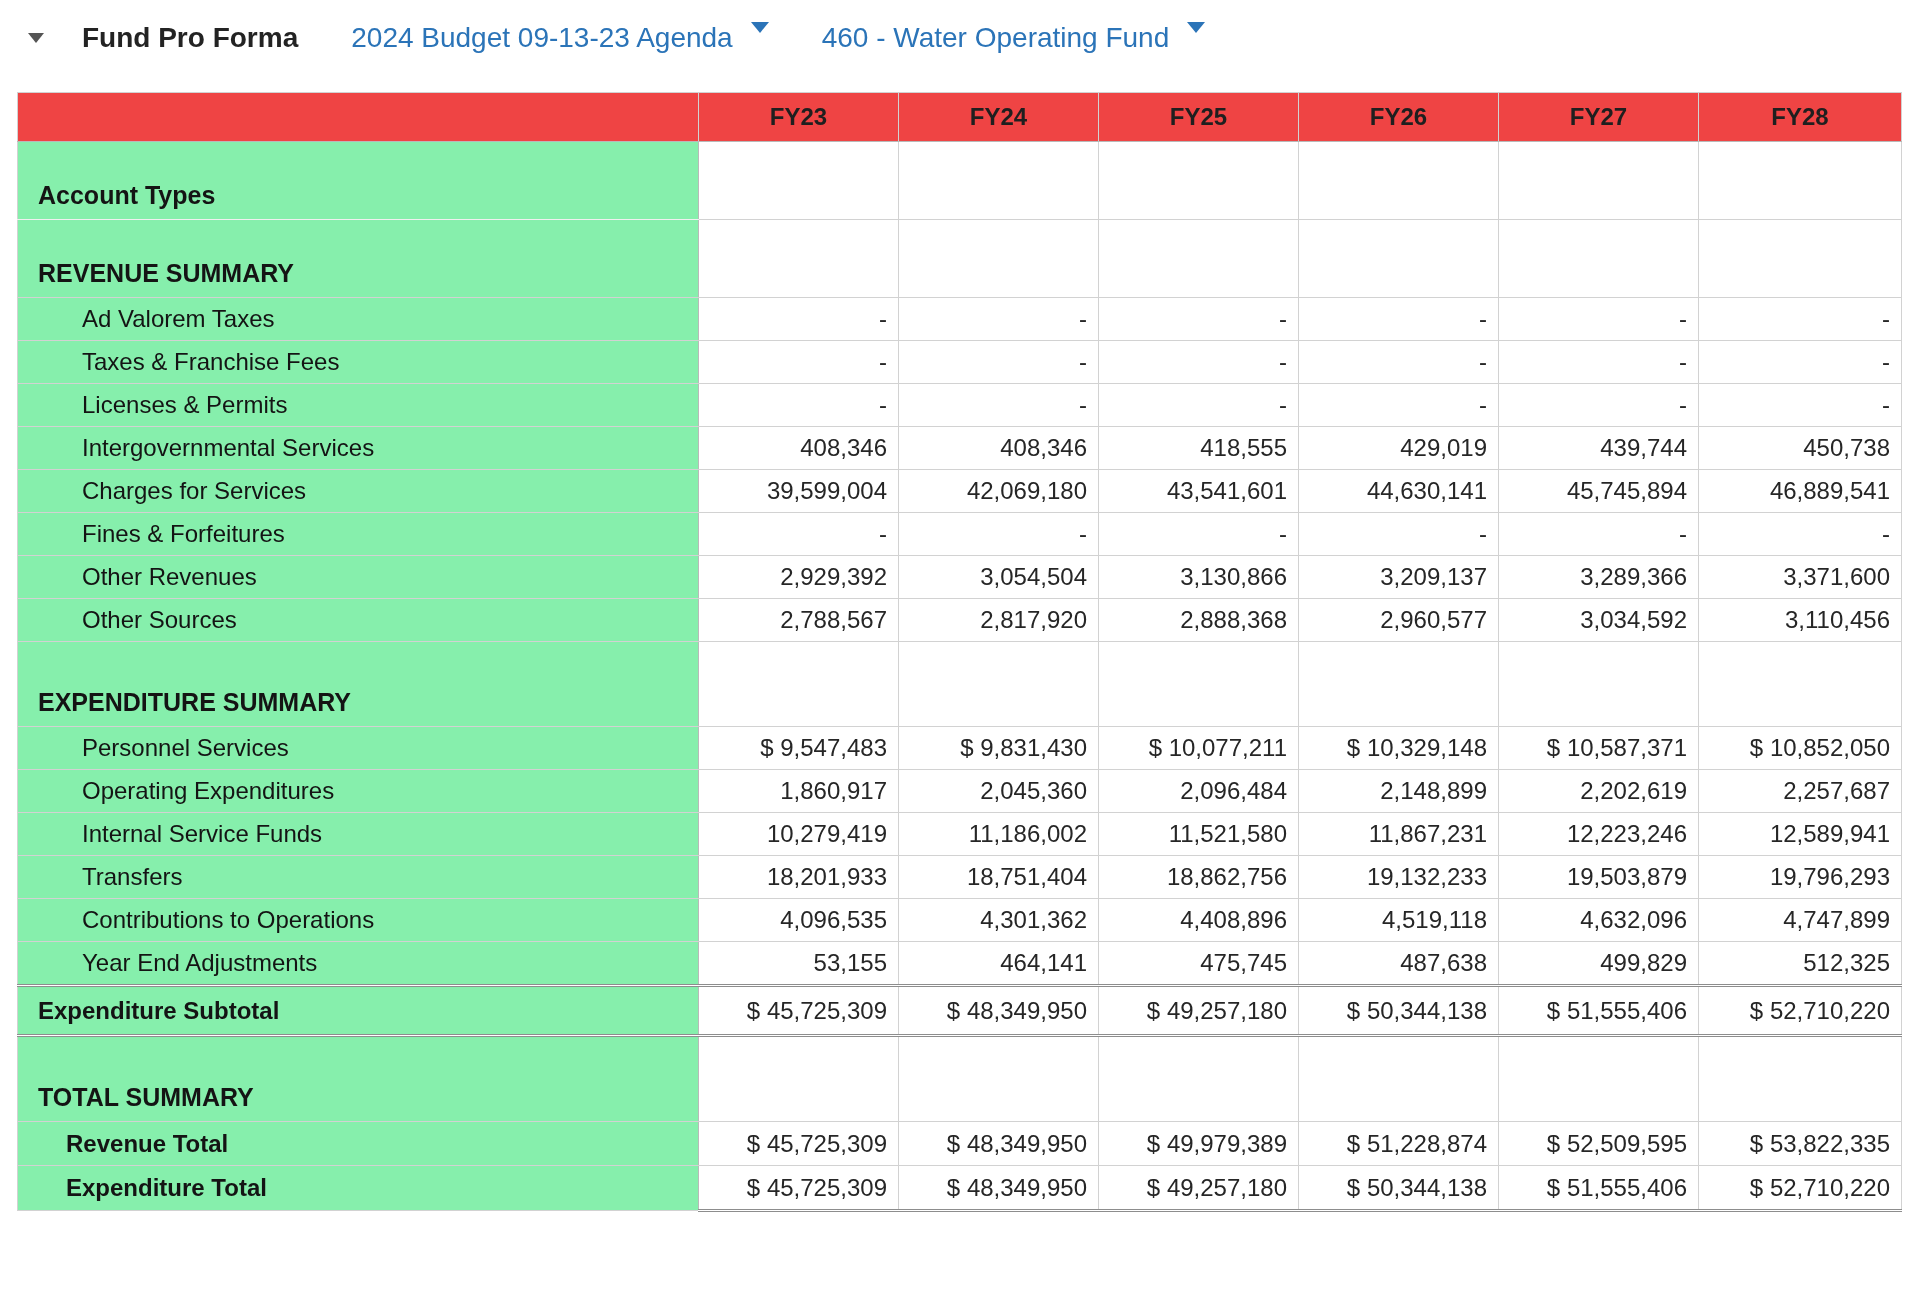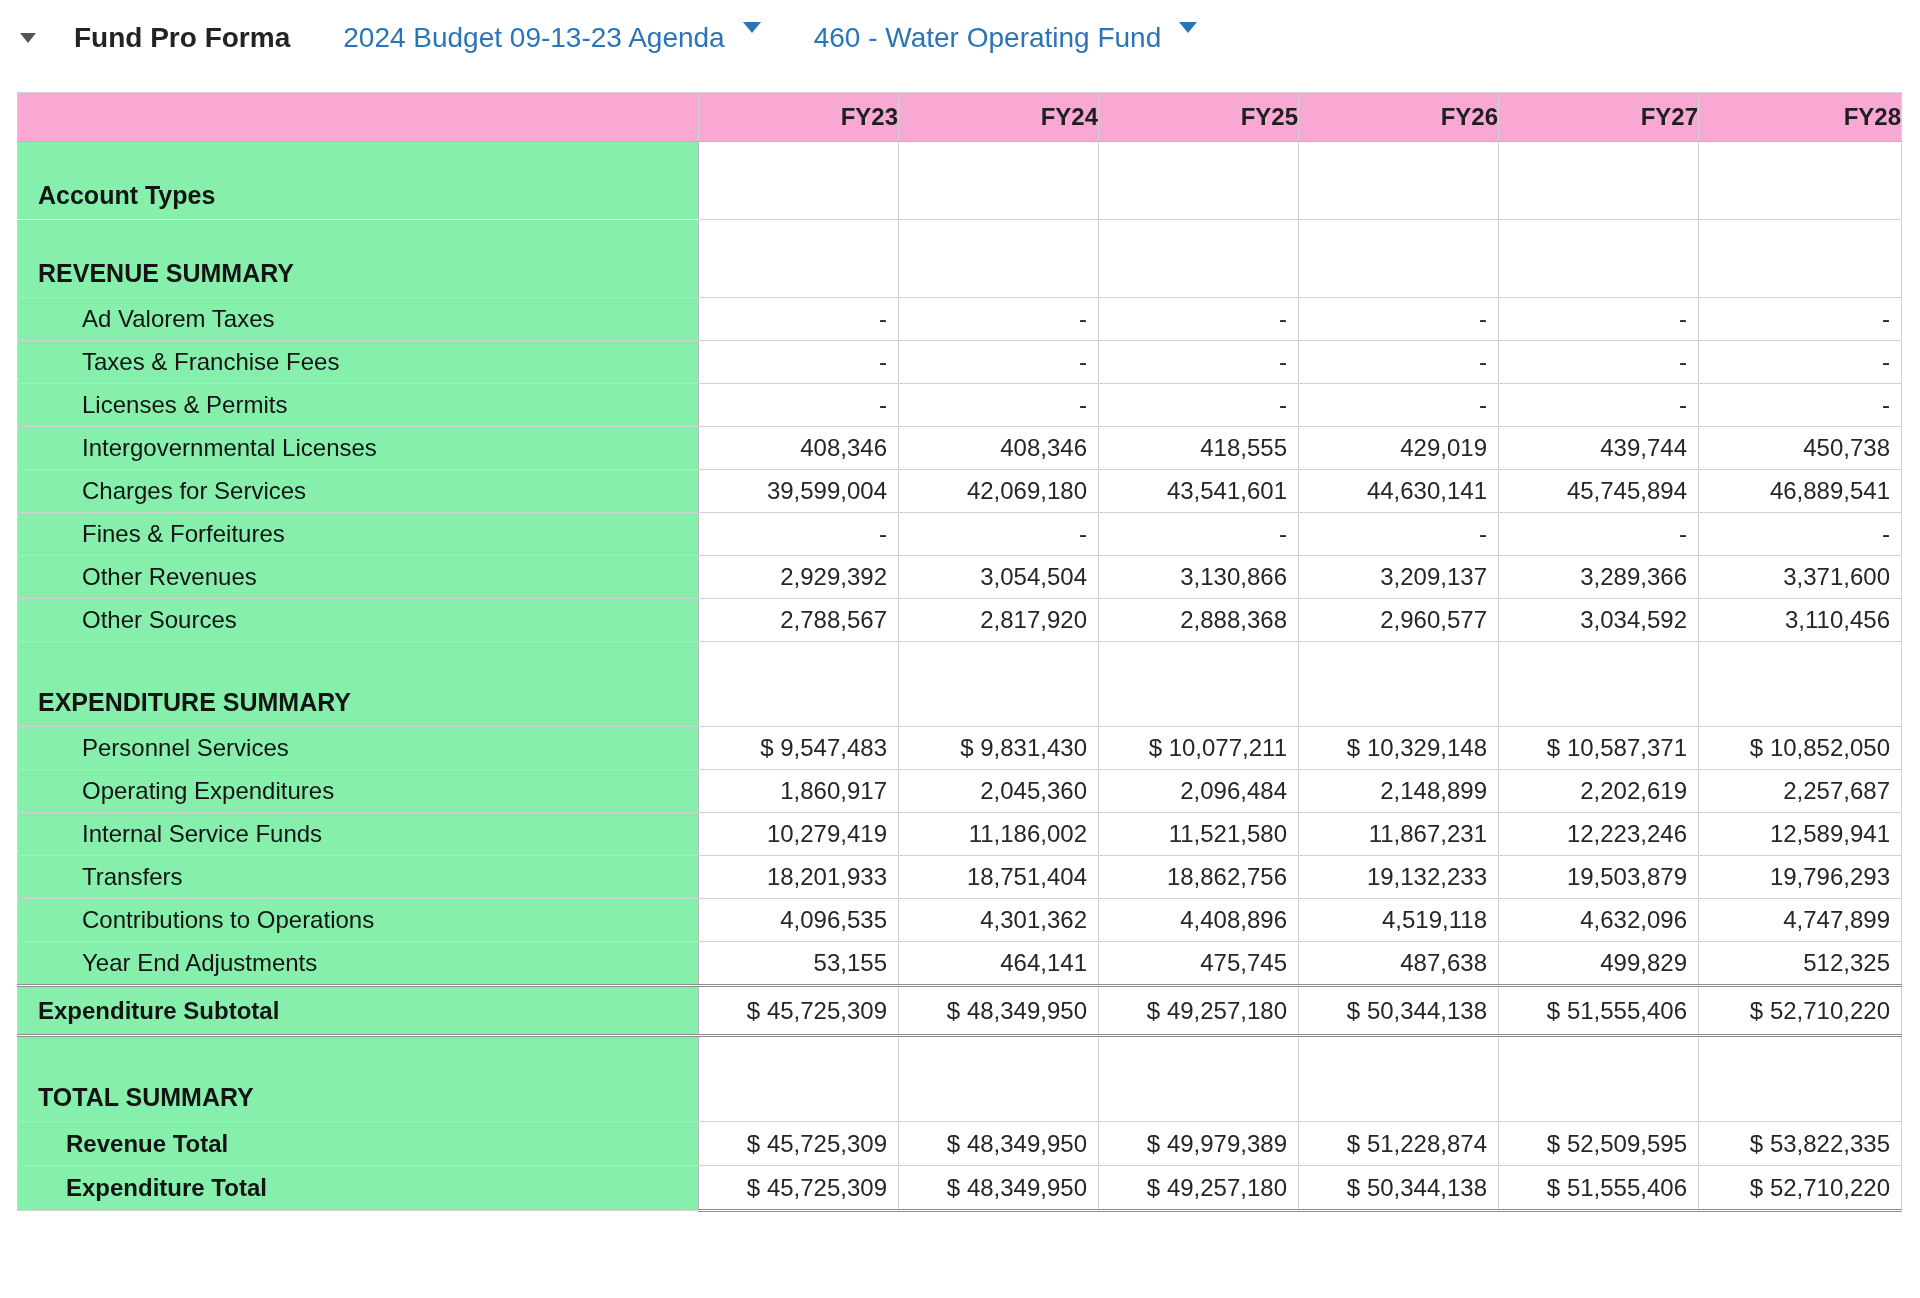--- a/index.html
+++ b/index.html
@@ -1,32 +1,32 @@
 <!DOCTYPE html>
 <html><head>
 <meta charset="utf-8">
 <style>
   html,body{margin:0;padding:0;background:#ffffff;}
   body{width:1920px;height:1298px;position:relative;font-family:"Liberation Sans",sans-serif;overflow:hidden;}
 
   
-  .topbar{position:absolute;top:22px;left:20px;display:flex;align-items:center;}
+  .topbar{position:absolute;top:22px;left:28px;display:flex;align-items:center;}
   .caret{width:0;height:0;border-left:8px solid transparent;border-right:8px solid transparent;
          border-top:10px solid #555;margin-right:38px;cursor:pointer;}
   .title{font-size:28px;font-weight:700;color:#232323;}
   .selector{margin-left:53px;display:flex;align-items:flex-start;cursor:pointer;}
   .selector .sel-label{font-size:28px;color:#2b74b8;}
   .blue-arrow{width:0;height:0;border-left:9px solid transparent;border-right:9px solid transparent;
               border-top:11px solid #2b74b8;margin-left:18px;}
 
   
   table{position:absolute;left:17px;top:92px;width:1884px;border-collapse:collapse;table-layout:fixed;background:#fff;}
   th,td{border:1px solid #d2d2d2;font-family:"Liberation Sans",sans-serif;font-size:24px;
         white-space:nowrap;overflow:hidden;padding:0;}
-  thead th{height:48px;background:#f9a8d4;font-weight:700;color:#1f1f1f;text-align:right;
+  thead th{height:48px;background:#ef4444;font-weight:700;color:#1f1f1f;text-align:center;
            border-bottom:1px solid #b9b9b9;}
   td.label{background:#86efac;text-align:left;color:#141414;border-right:1px solid #b9b9b9;}
   td.data{background:#ffffff;text-align:right;color:#262626;padding-right:11px;}
 
   tr.r-section td{height:68px;vertical-align:bottom;}
   tr.r-xsection td{height:75px;vertical-align:bottom;}
   tr.r-section td.label,tr.r-xsection td.label{font-weight:700;padding-left:20px;padding-bottom:9px;font-size:25px;}
   tr.r-section td.data,tr.r-xsection td.data{padding-bottom:9px;}
 
   tr.r-item td{height:42px;vertical-align:middle;}
@@ -118,21 +118,21 @@
       <tr class="r-item">
         <td class="label">Licenses &amp; Permits</td>
         <td class="data">-</td>
         <td class="data">-</td>
         <td class="data">-</td>
         <td class="data">-</td>
         <td class="data">-</td>
         <td class="data">-</td>
       </tr>
       <tr class="r-item">
-        <td class="label">Intergovernmental Licenses</td>
+        <td class="label">Intergovernmental Services</td>
         <td class="data">408,346</td>
         <td class="data">408,346</td>
         <td class="data">418,555</td>
         <td class="data">429,019</td>
         <td class="data">439,744</td>
         <td class="data">450,738</td>
       </tr>
       <tr class="r-item">
         <td class="label">Charges for Services</td>
         <td class="data">39,599,004</td>

